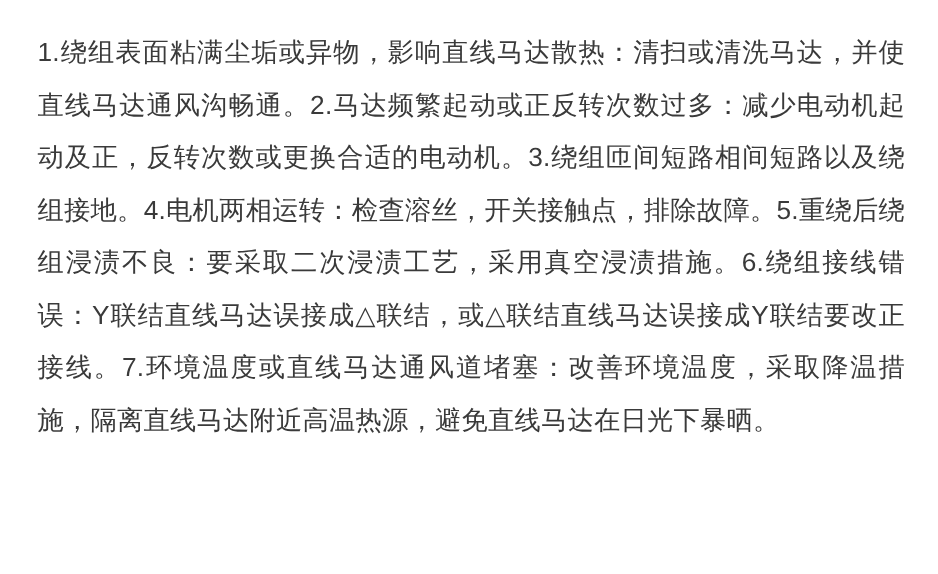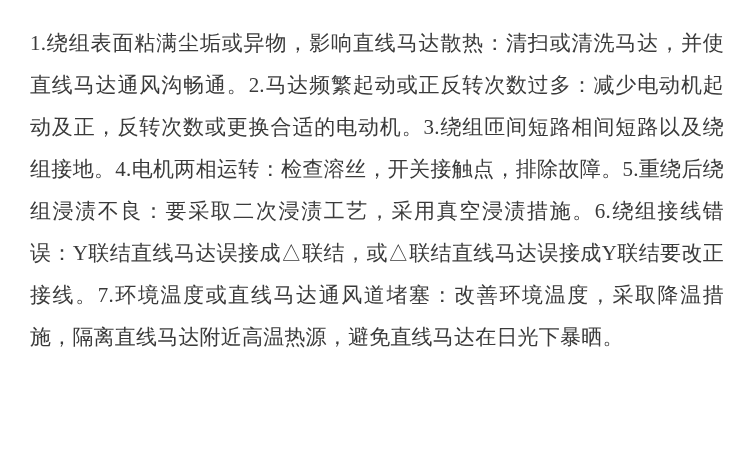--- a/index.html
+++ b/index.html
@@ -12,21 +12,20 @@
     background: #ffffff;
     font-family: "Liberation Sans", "DejaVu Sans", sans-serif;
     overflow: hidden;
   }
   #doc-page {
     width: 750px;
     height: 459px;
     box-sizing: border-box;
     padding: 22px 26px 20px 30px;
     background: #ffffff;
-    font-family: Liberation Serif, serif;
   }
   #body-text {
     font-size: 21px;
     line-height: 42px;
     color: #3a3a3a;
     letter-spacing: 0.2px;
     text-align: justify;
     text-justify: inter-ideograph;
     white-space: pre-wrap;
     word-break: break-all;

